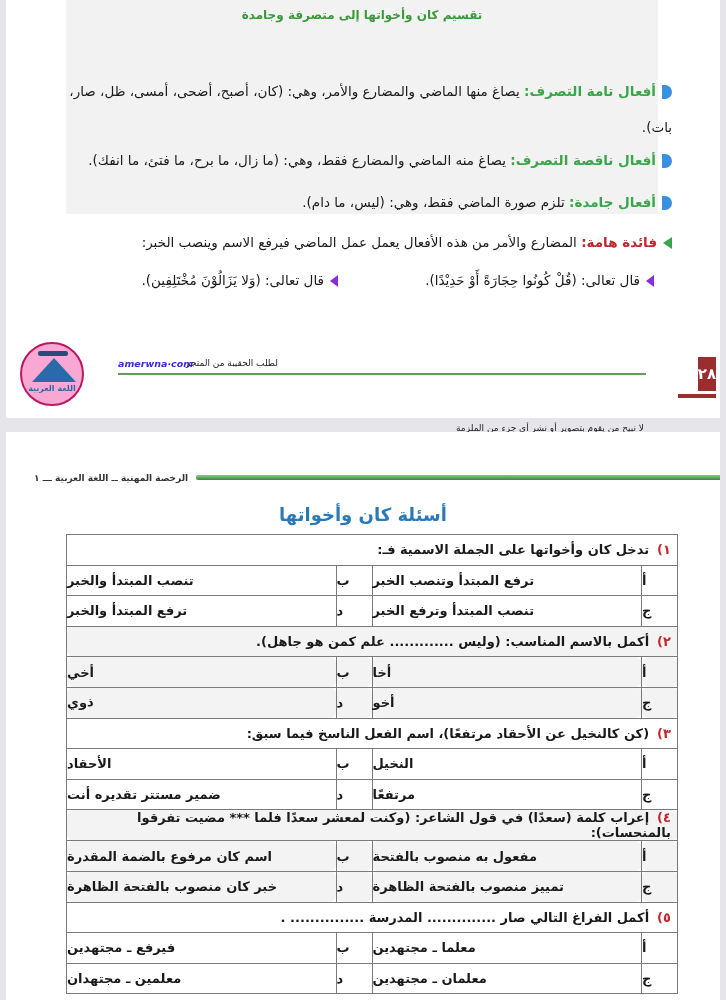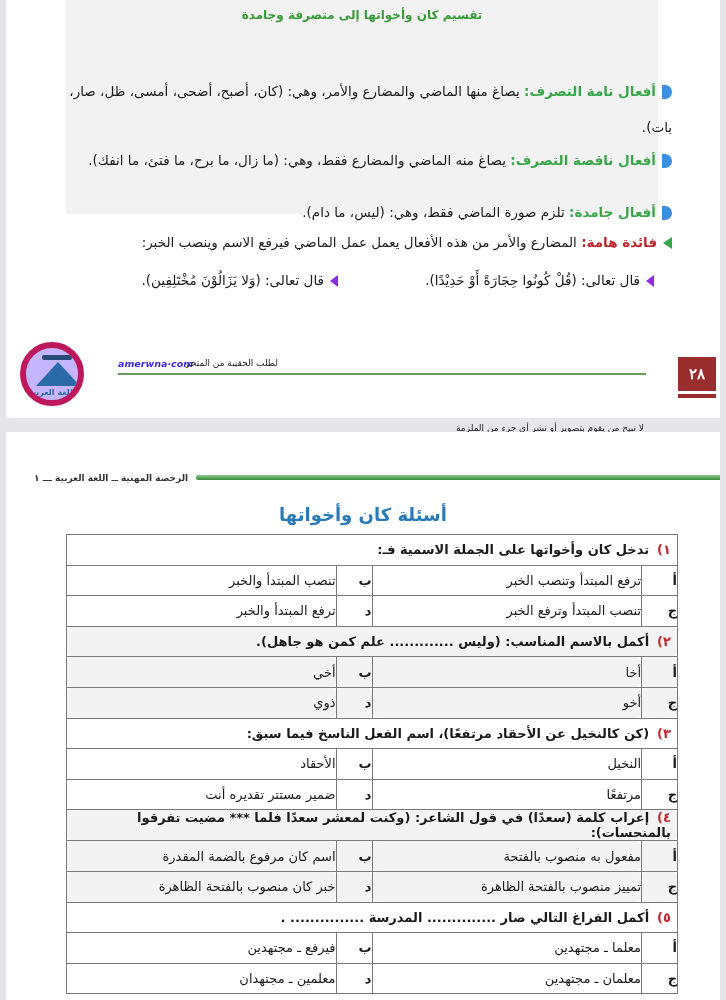--- a/index.html
+++ b/index.html
@@ -49,30 +49,30 @@
       direction: rtl; text-align: right;
     }
     .footer-site {
       position: absolute; left: 112px; top: 358px; font-size: 9.5px; color: #3a2ae0;
       font-style: italic; font-weight: bold;
     }
     .footer-warning {
       position: absolute; right: 76px; top: 380px; font-size: 9px; color: #222; direction: rtl; margin-top: 43px;
     }
     .page-num {
-      position: absolute; right: 4px; top: 357px; width: 38px; height: 34px;
+      position: absolute; right: 4px; top: 357px; width: 18px; height: 34px;
       background: #9a2e2e; color: #fff; font-weight: bold; font-size: 15px;
-      display: flex; align-items: center; justify-content: center; font-family: Liberation Serif, serif;
+      display: flex; align-items: center; justify-content: center;
     }
     .page-num-bar {
       position: absolute; right: 4px; top: 394px; width: 38px; height: 4px; background: #9a2e2e;
     }
     .logo {
       position: absolute; left: 14px; top: 342px; width: 64px; height: 64px;
-      border-radius: 50%; border: 6px solid #be185d; background: #c4b5fd; overflow: hidden;
+      border-radius: 50%; border: 2px solid #be185d; background: #f9a8d4; overflow: hidden;
     }
     .logo-band { position: absolute; left: 16px; top: 7px; width: 30px; height: 5px; background: #2a4a7a; border-radius: 2px; }
     .logo-tri {
       position: absolute; left: 10px; top: 14px; width: 0; height: 0;
       border-left: 22px solid transparent; border-right: 22px solid transparent; border-bottom: 24px solid #2a6aa8;
     }
     .logo-text { position: absolute; left: 0; top: 40px; width: 100%; text-align: center; font-size: 8px; color: #2a6aa8; font-weight: bold; direction: rtl; }
 
     
     .page2 {
@@ -87,21 +87,21 @@
     }
     .p2-title {
       position: absolute; left: 0; top: 72px; width: 100%; text-align: center;
       color: #2a7ab8; font-weight: bold; font-size: 18px; direction: rtl;
     }
 
     table.q {
       position: absolute; left: 60px; top: 102px; width: 612px;
       border-collapse: collapse; direction: rtl; font-size: 13px; color: #1a1a1a;
     }
-    table.q td { border: 1px solid #7a7a7a; height: 30.6px; text-align: right; vertical-align: middle; }
+    table.q td { border: 1px solid #7a7a7a; height: 30.6px; text-align: left; vertical-align: middle; font-weight: bold; }
     table.q td.qcell { text-align: right; padding-right: 6px; font-weight: bold; background: #ffffff; }
     table.q tr.shaded td { background: #f3f3f3; border-radius: 7px; }
     table.q tr.shaded td.qcell { background: #f3f3f3; }
     .qnum { color: #c0262d; font-weight: bold; margin-left: 8px; }
     td.letter { width: 36px; font-weight: bold; }
     td.opt { width: 270px; }
   </style>
 </head>
 <body>
 
@@ -111,21 +111,21 @@
 
 
   <div class="p1-line wrap" style="top:73px;">
     <span class="dot-icon"></span><span class="green">أفعال تامة التصرف:</span><span> يصاغ منها الماضي والمضارع والأمر، وهي: (كان، أصبح، أضحى، أمسى، ظل، صار، بات).</span>
   </div>
 
   <div class="p1-line" style="top:152px;">
     <span class="dot-icon"></span><span class="green">أفعال ناقصة التصرف:</span><span> يصاغ منه الماضي والمضارع فقط، وهي: (ما زال، ما برح، ما فتئ، ما انفك).</span>
   </div>
 
-  <div class="p1-line" style="top:204px;">
+  <div class="p1-line" style="top:194px;">
     <span class="dot-icon"></span><span class="green">أفعال جامدة:</span><span> تلزم صورة الماضي فقط، وهي: (ليس، ما دام).</span>
   </div>
 
   <div class="p1-line" style="top:234px;">
     <span class="tri-icon"></span><span class="red">فائدة هامة:</span><span> المضارع والأمر من هذه الأفعال يعمل عمل الماضي فيرفع الاسم وينصب الخبر:</span>
   </div>
 
   <div class="p1-line" style="top:272px; right:66px;">
     <span class="tri-purple"></span><span>قال تعالى: (قُلْ كُونُوا حِجَارَةً أَوْ حَدِيْدًا).</span>
   </div>

